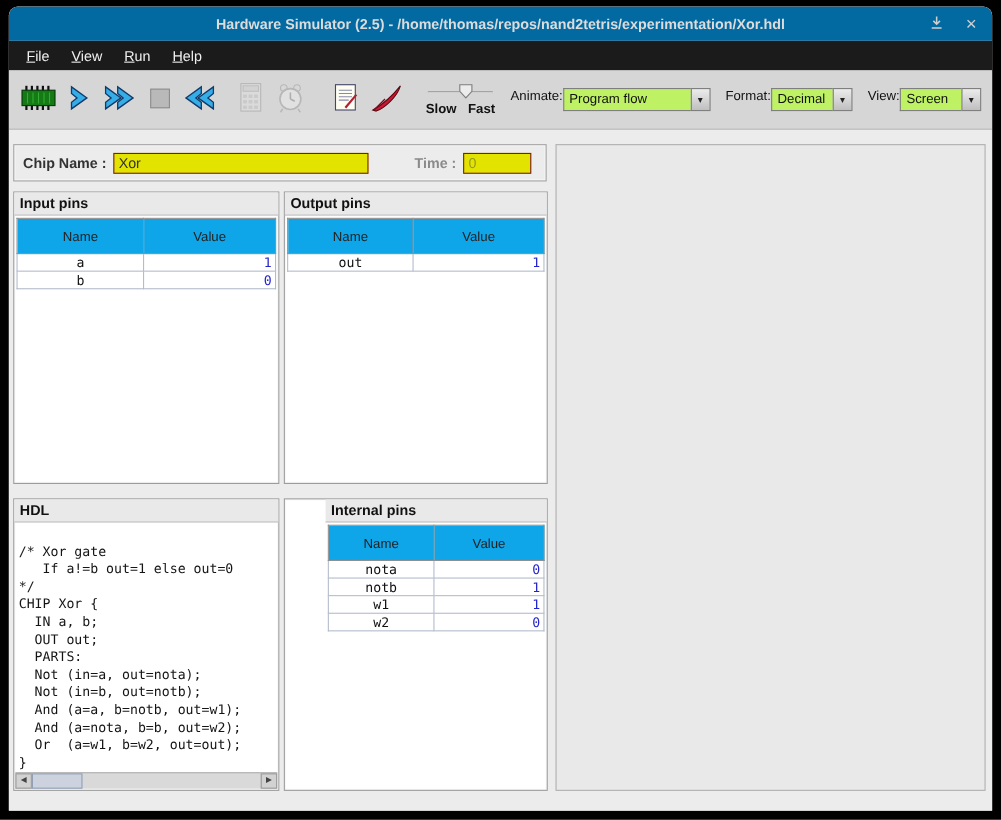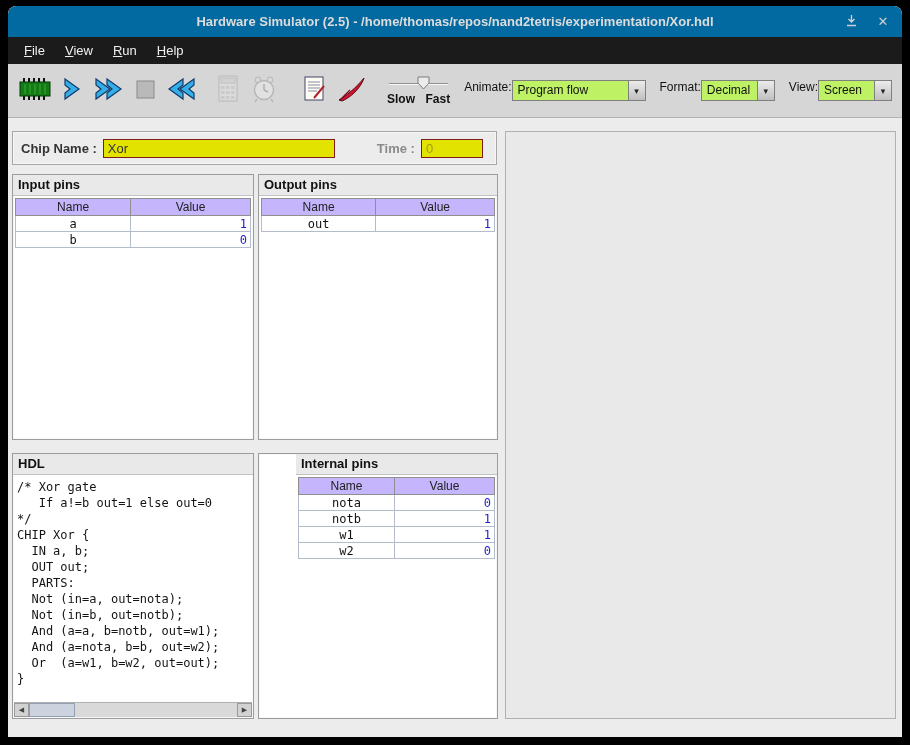--- a/index.html
+++ b/index.html
@@ -52,27 +52,27 @@
   
   .panel { position:absolute; background:#fff; border:1px solid #9c9c9c; box-shadow:inset 0 0 0 1px #f7f7f7; }
   .panel-header { height:21px; background:#e9e9e9; border-bottom:1px solid #c2c2c2; font-size:13px; font-weight:bold; color:#111; line-height:20px; padding-left:5px; }
   .p-input    { left:4px;   top:56px;  width:242px; height:266px; }
   .p-output   { left:250px; top:56px;  width:240px; height:266px; }
   .p-hdl      { left:4px;   top:335px; width:242px; height:266px; }
   .p-internal { left:250px; top:335px; width:240px; height:266px;padding-left:37px; }
   .screen-panel { position:absolute; left:497px; top:13px; width:391px; height:588px; background:#e9e9e9; border:1px solid #b0b0b0; }
 
   table.pins { border-collapse:collapse; width:calc(100% - 4px); margin:2px; }
-  table.pins th { border:1px solid #8f8f8f; background:#c4b5fd; font-size:12px; font-weight:normal; color:#222; height:17px; }
+  table.pins th { border:1px solid #8f8f8f; background:#0ea5e9; font-size:12px; font-weight:normal; color:#222; height:32px; }
   table.pins th:first-child { width:49%; }
   table.pins td { border:1px solid #b4bccb; font-family:"DejaVu Sans Mono",monospace; font-size:12px; height:16px; padding:0 3px; }
   td.pin-name { text-align:center; color:#111; }
   td.pin-value { text-align:right; color:#2424cc; }
 
-  .hdl-code { font-family:"DejaVu Sans Mono",monospace; font-size:12px; line-height:16px; color:#141414; padding:4px 4px; white-space:pre; overflow:hidden; height:calc(100% - 37px); }
+  .hdl-code { font-family:"DejaVu Sans Mono",monospace; font-size:12px; line-height:16px; color:#141414; padding:18px 4px; white-space:pre; overflow:hidden; height:calc(100% - 37px); }
   .hscroll { position:absolute; left:1px; right:1px; bottom:1px; height:15px; background:#d9d9d9; border-top:1px solid #b0b0b0; display:flex; }
   .scroll-btn { width:15px; height:14px; background:#d2d2d2; border:1px solid #9a9a9a; font-size:7px; line-height:12px; text-align:center; color:#444; }
   .scroll-thumb { width:46px; height:14px; background:#ccd3de; border:1px solid #93a0b4; }
   .scroll-fill { flex:1; }
 </style>
 </head>
 <body>
 
 <div class="window">
 

